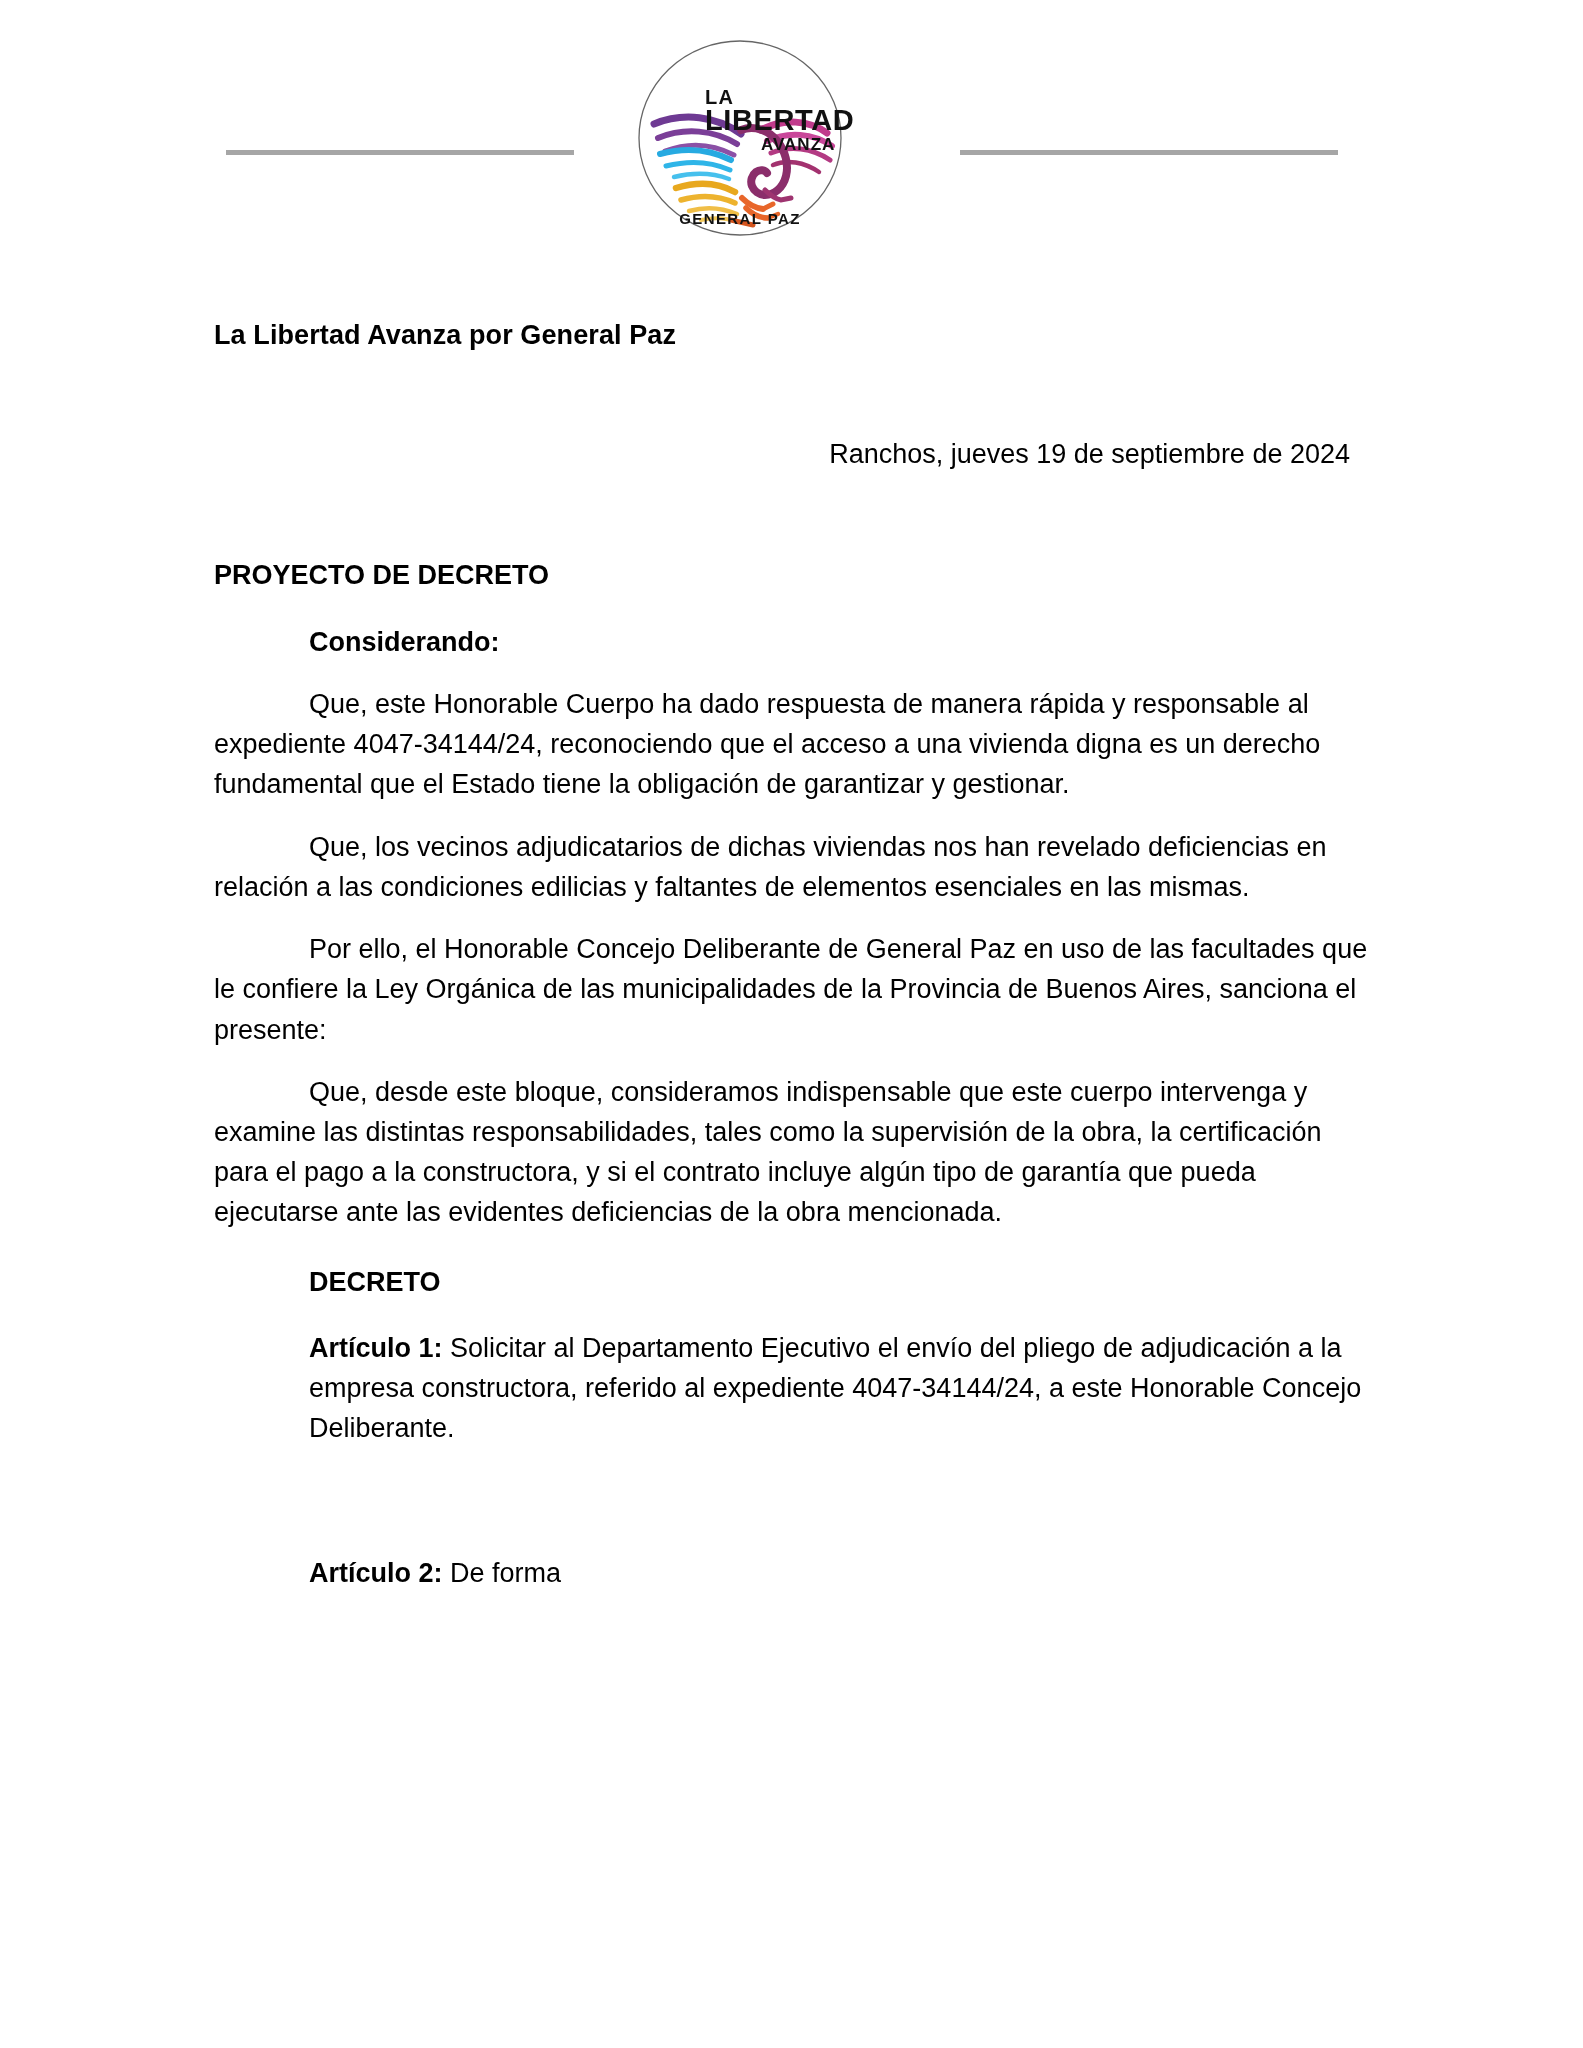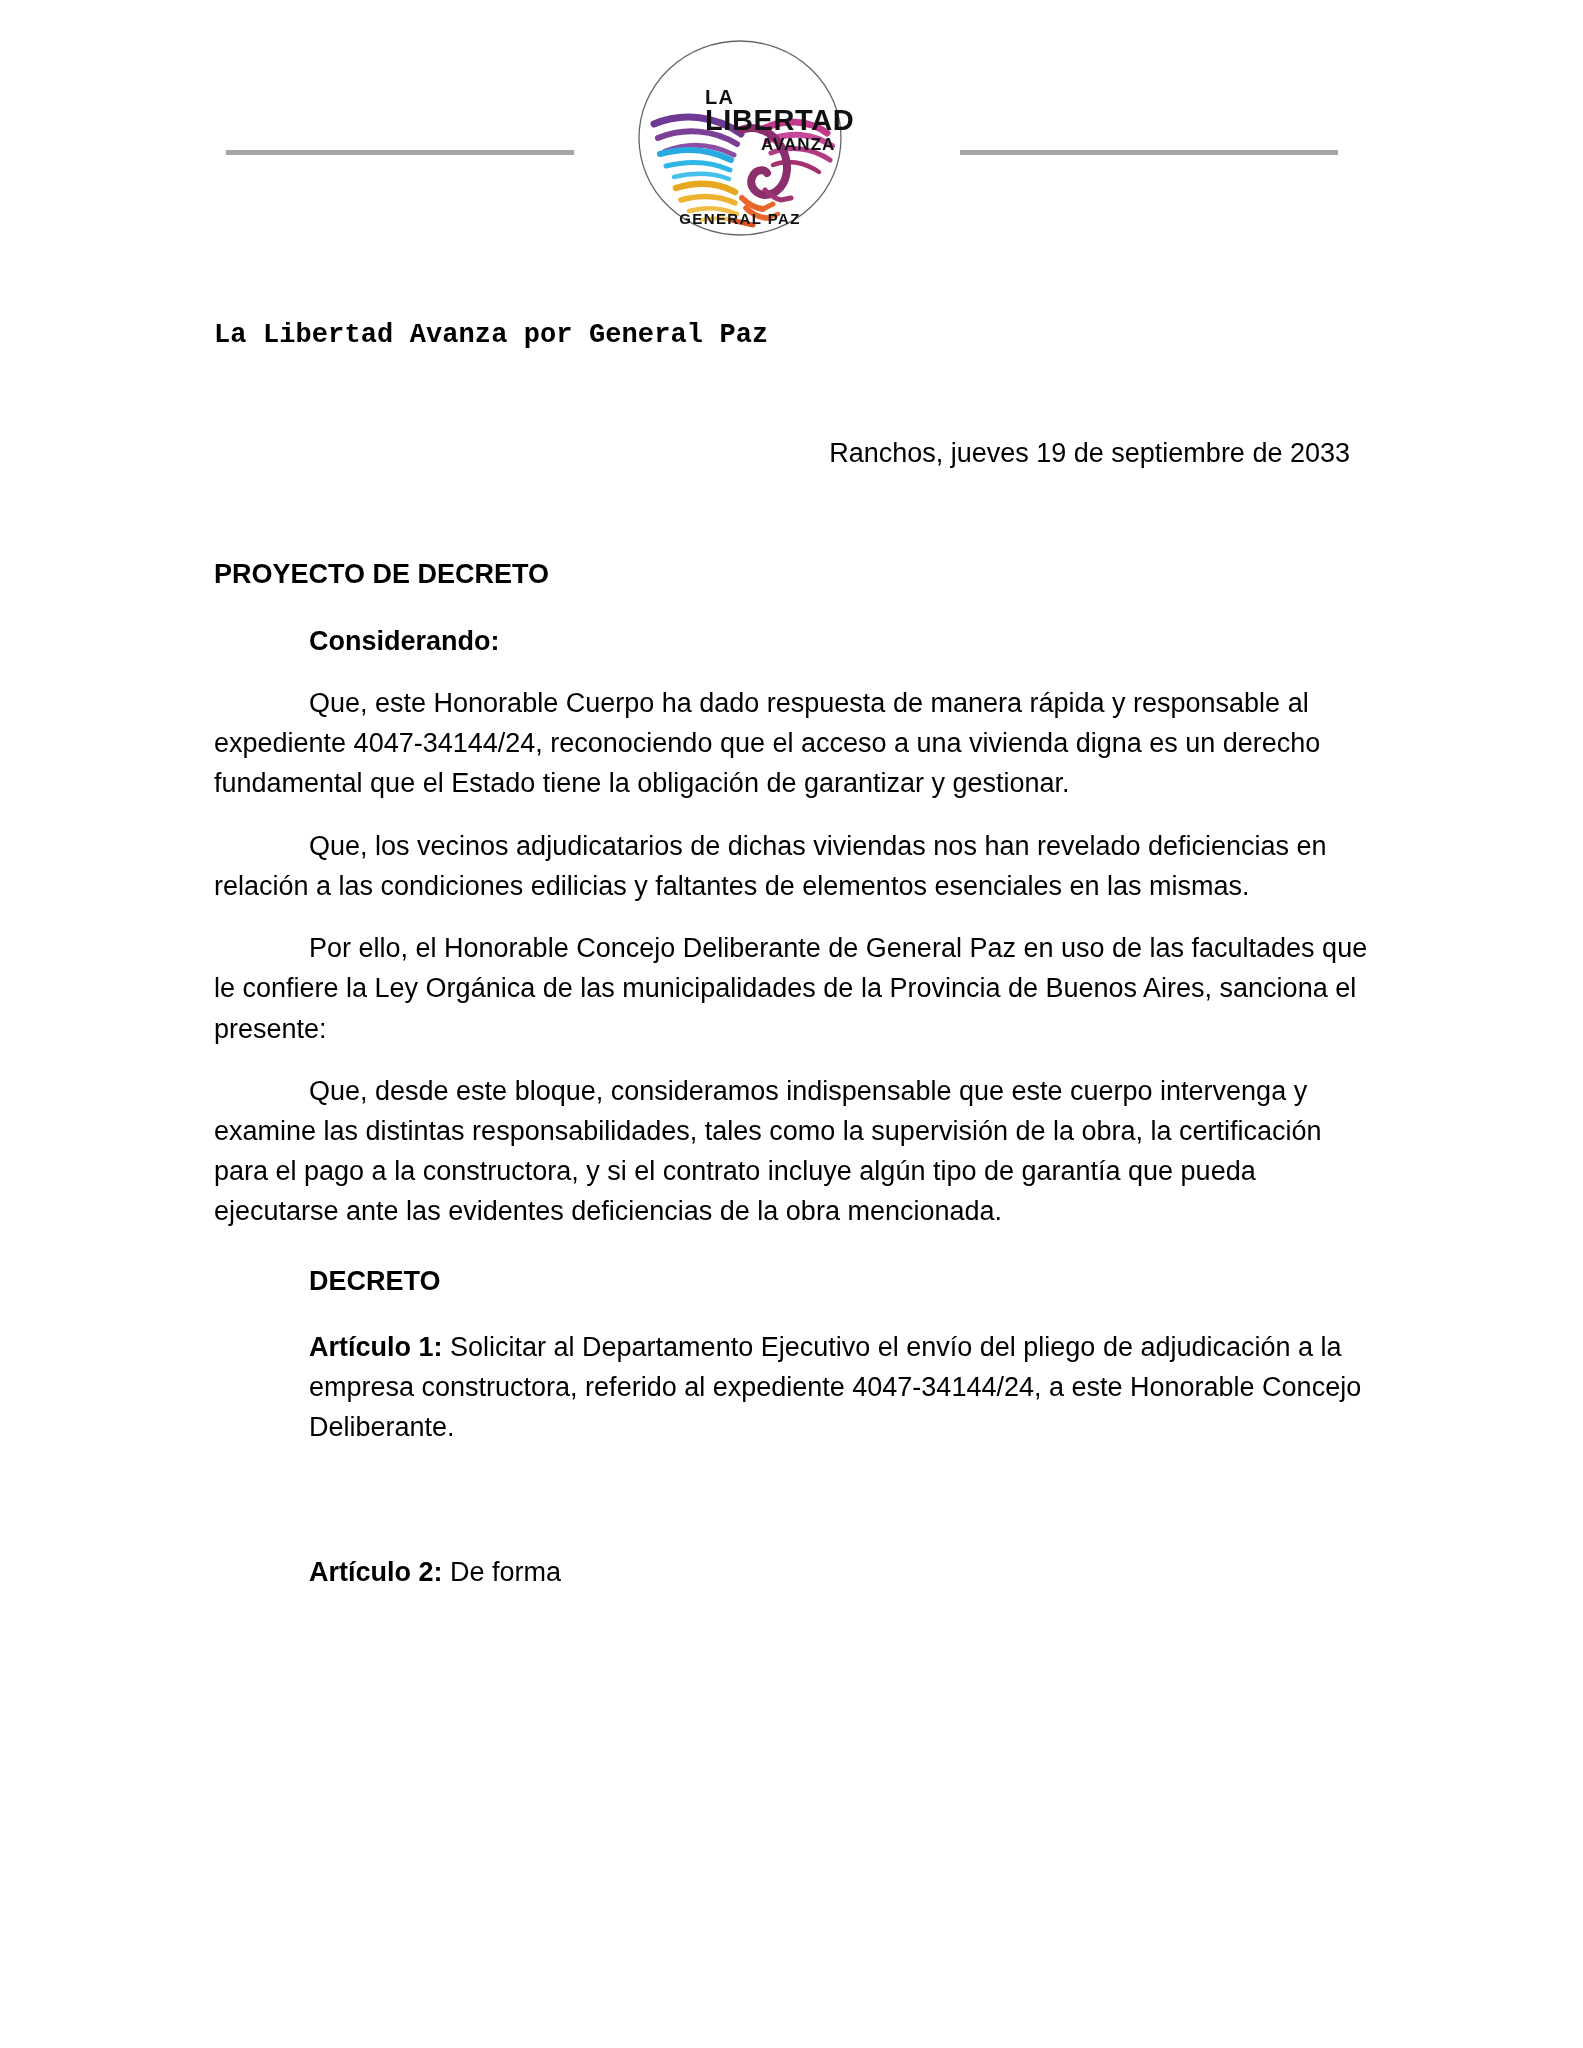--- a/index.html
+++ b/index.html
@@ -50,21 +50,20 @@
   
   .content {
     position: relative;
     padding: 0 214px 0 214px;
   }
   .org-name {
     font-size: 27px;
     font-weight: bold;
     letter-spacing: 0.1px;
     margin: 85px 0 0 0;
-    font-family: Liberation Mono, monospace;
   }
   .date-line {
     font-size: 27px;
     text-align: right;
     margin: 88px 0 0 0;
     padding-right: 19px;
   }
   .doc-title {
     font-size: 27px;
     font-weight: bold;
@@ -170,21 +169,21 @@
         <text x="148" y="112" font-family="Liberation Sans, sans-serif" font-size="17" font-weight="bold" fill="#111111" letter-spacing="1">AVANZA</text>
         <text x="127" y="186" text-anchor="middle" font-family="Liberation Sans, sans-serif" font-size="15" font-weight="bold" fill="#111111" letter-spacing="1.4">GENERAL PAZ</text>
       </svg>
     </div>
   </div>
 
   <div class="content">
 
     <div class="org-name">La Libertad Avanza por General Paz</div>
 
-    <div class="date-line">Ranchos, jueves 19 de septiembre de 2033</div>
+    <div class="date-line">Ranchos, jueves 19 de septiembre de 2024</div>
 
     <div class="doc-title">PROYECTO DE DECRETO</div>
 
 
 
     <div class="sub-heading">Considerando:</div>
 
     <p class="body-par">Que, este Honorable Cuerpo ha dado respuesta de manera rápida y responsable al expediente 4047-34144/24, reconociendo que el acceso a una vivienda digna es un derecho fundamental que el Estado tiene la obligación de garantizar y gestionar.</p>
 
     <p class="body-par tight">Que, los vecinos adjudicatarios de dichas viviendas nos han revelado deficiencias en relación a las condiciones edilicias y faltantes de elementos esenciales en las mismas.</p>

